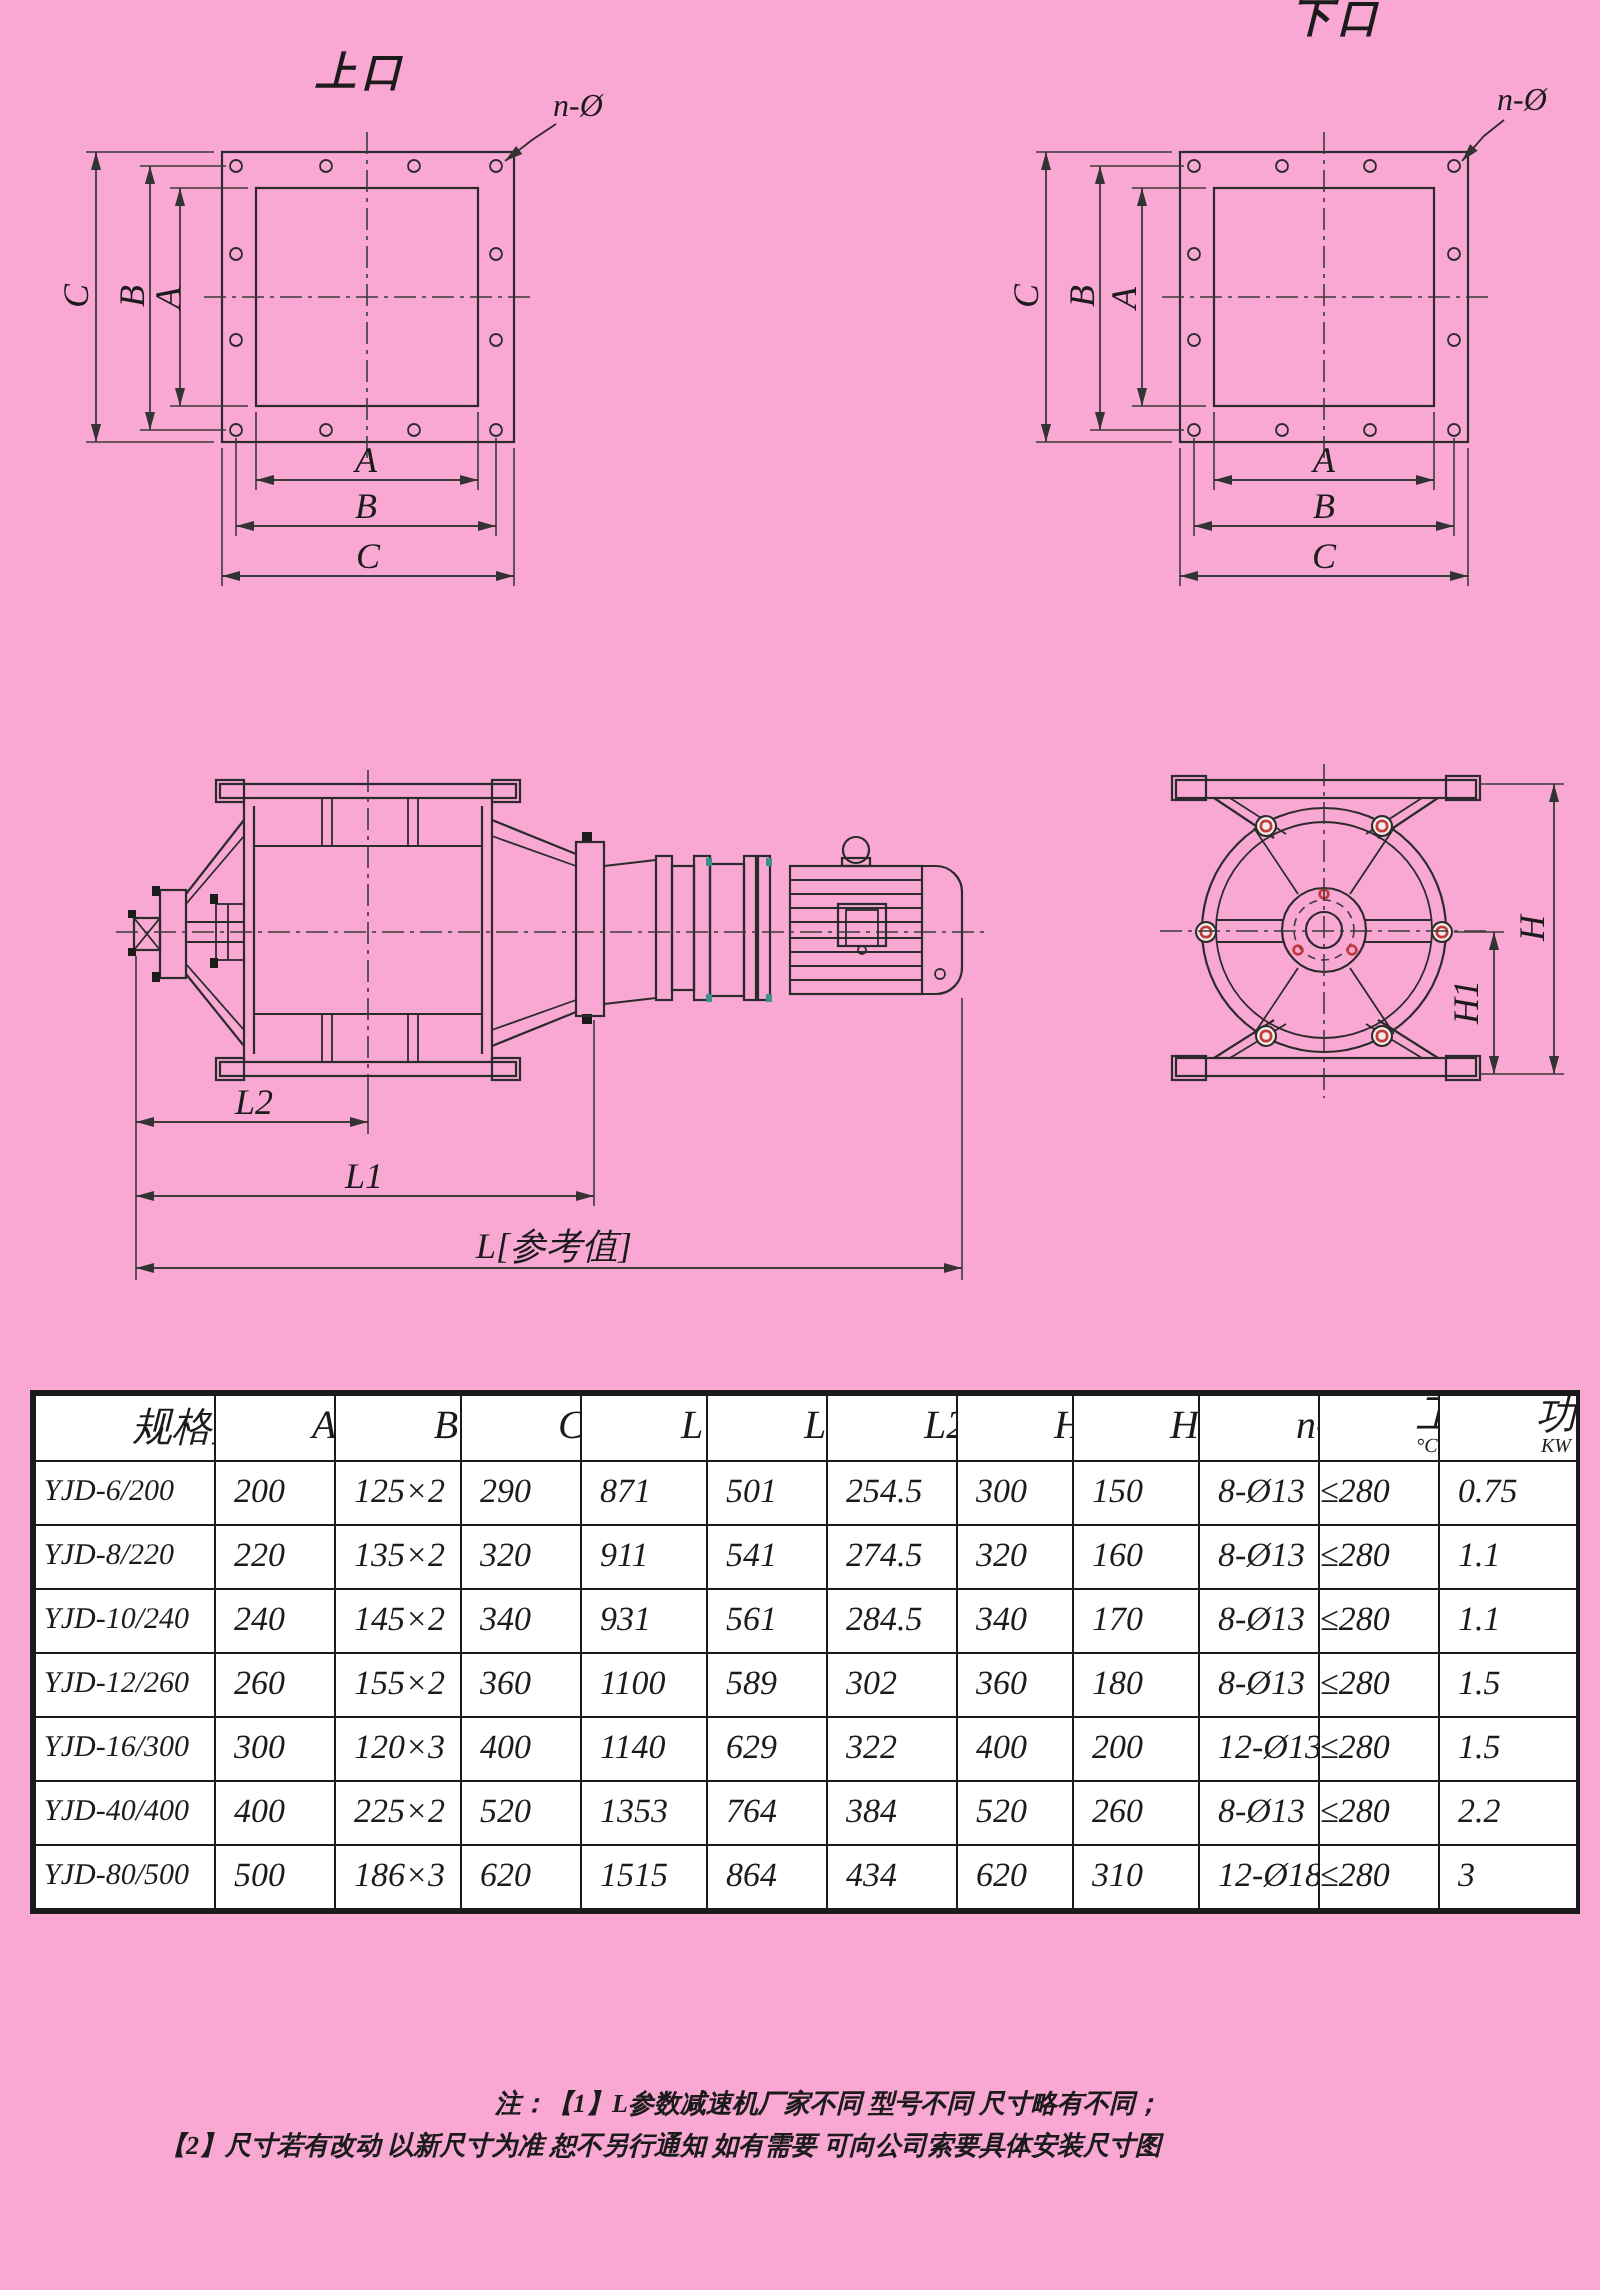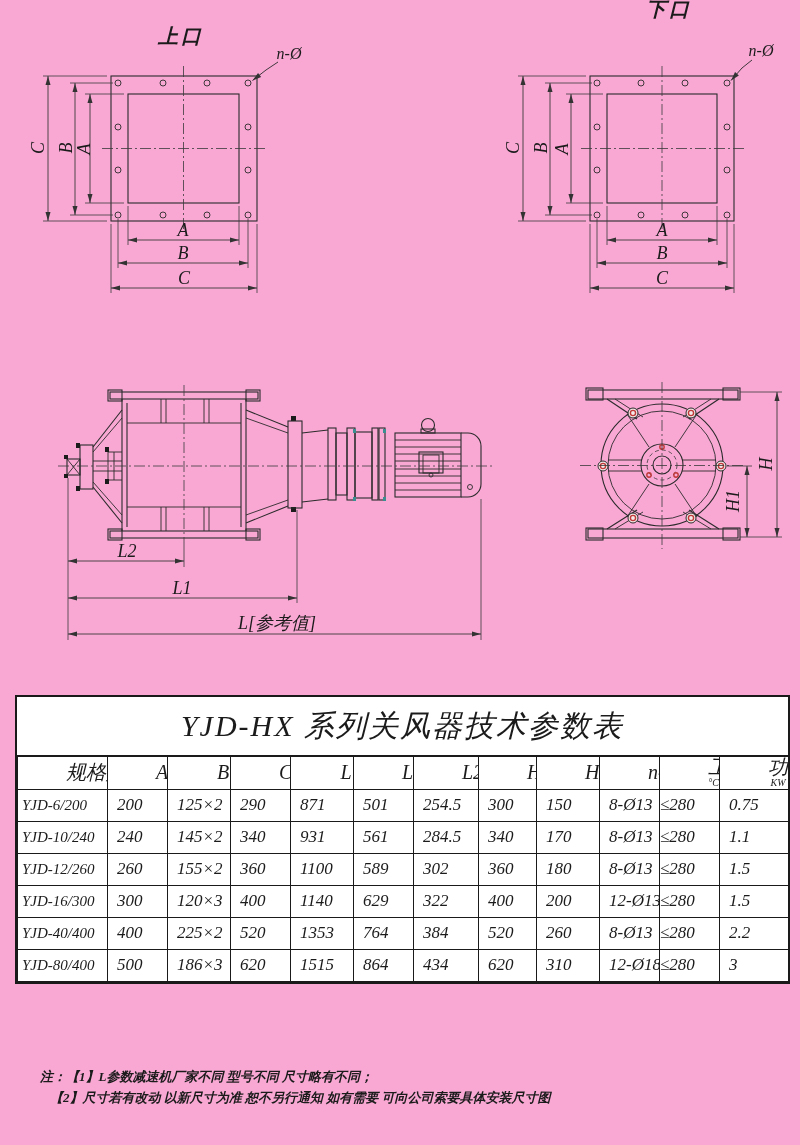--- a/index.html
+++ b/index.html
@@ -27,23 +27,23 @@
   table.spec-t thead tr{height:29px;}
   table.spec-t tbody tr{height:32px;}
   table.spec-t th{font-weight:normal;font-size:20px;text-align:center;padding-left:48px;}
   th.h-model{font-size:16px;font-weight:bold;}
   th.two-line{font-size:11px;line-height:1.05;font-weight:bold;}
   th.two-line .sub{font-weight:normal;font-size:10px;display:block;}
   table.spec-t td{font-size:17px;text-align:left;padding-left:9px;}
   table.spec-t td:first-child{font-size:15px;padding-left:4px;}
   table.spec-t td:nth-child(11){text-align:left;padding-left:0;}
   
-  .notes{position:absolute;left:40px;top:1066px;font-size:13px;font-weight:bold;line-height:1.65;
-         font-family:"Liberation Serif","DejaVu Serif",serif;}
-  .note2{margin-left:10px;}
+  .notes{position:absolute;left:40px;top:1041px;font-size:13px;font-weight:bold;line-height:1.65;
+         font-family:"Liberation Serif","DejaVu Serif",serif;text-align:right;}
+  .note2{margin-left:40px;}
 </style>
 </head>
 <body>
 
 <div class="canvas">
 
   <svg width="800" height="680" viewBox="0 0 800 680">
     <defs>
       <marker id="arw" viewBox="0 0 12 8" refX="11" refY="4" markerWidth="12" markerHeight="8" orient="auto-start-reverse">
         <path d="M11,4 L1,1.2 L1,6.8 Z" fill="#333"></path>
@@ -321,21 +321,20 @@
   <div class="lbl" style="left:662px;top:253px;">B</div>
   <div class="lbl" style="left:662px;top:278px;">C</div>
 
   <div class="lbl" style="left:127px;top:551px;">L2</div>
   <div class="lbl" style="left:182px;top:588px;">L1</div>
   <div class="lbl" style="left:277px;top:623px;">L[参考值]</div>
   <div class="lbl rot" style="left:766px;top:464px;">H</div>
   <div class="lbl rot" style="left:733px;top:501px;">H1</div>
 
   <div class="spec">
-    <div class="spec-title">YJD-HX 系列关风器技术参数表</div>
     <table class="spec-t">
       <colgroup>
         <col style="width:90px">
           <col style="width:60px">
           <col style="width:63px">
           <col style="width:60px">
         <col style="width:63px">
           <col style="width:60px">
           <col style="width:65px">
           <col style="width:58px">
@@ -375,20 +374,34 @@
             <td>871</td>
             <td>501</td>
             <td>254.5</td>
             <td>300</td>
             <td>150</td>
             <td>8-Ø13</td>
             <td>≤280</td>
             <td>0.75</td>
           </tr>
           <tr>
+            <td>YJD-8/220</td>
+            <td>220</td>
+            <td>135×2</td>
+            <td>320</td>
+            <td>911</td>
+            <td>541</td>
+            <td>274.5</td>
+            <td>320</td>
+            <td>160</td>
+            <td>8-Ø13</td>
+            <td>≤280</td>
+            <td>1.1</td>
+          </tr>
+          <tr>
             <td>YJD-10/240</td>
             <td>240</td>
             <td>145×2</td>
             <td>340</td>
             <td>931</td>
             <td>561</td>
             <td>284.5</td>
             <td>340</td>
             <td>170</td>
             <td>8-Ø13</td>
@@ -431,21 +444,21 @@
             <td>1353</td>
             <td>764</td>
             <td>384</td>
             <td>520</td>
             <td>260</td>
             <td>8-Ø13</td>
             <td>≤280</td>
             <td>2.2</td>
           </tr>
           <tr>
-            <td>YJD-80/400</td>
+            <td>YJD-80/500</td>
             <td>500</td>
             <td>186×3</td>
             <td>620</td>
             <td>1515</td>
             <td>864</td>
             <td>434</td>
             <td>620</td>
             <td>310</td>
             <td>12-Ø18</td>
             <td>≤280</td>

